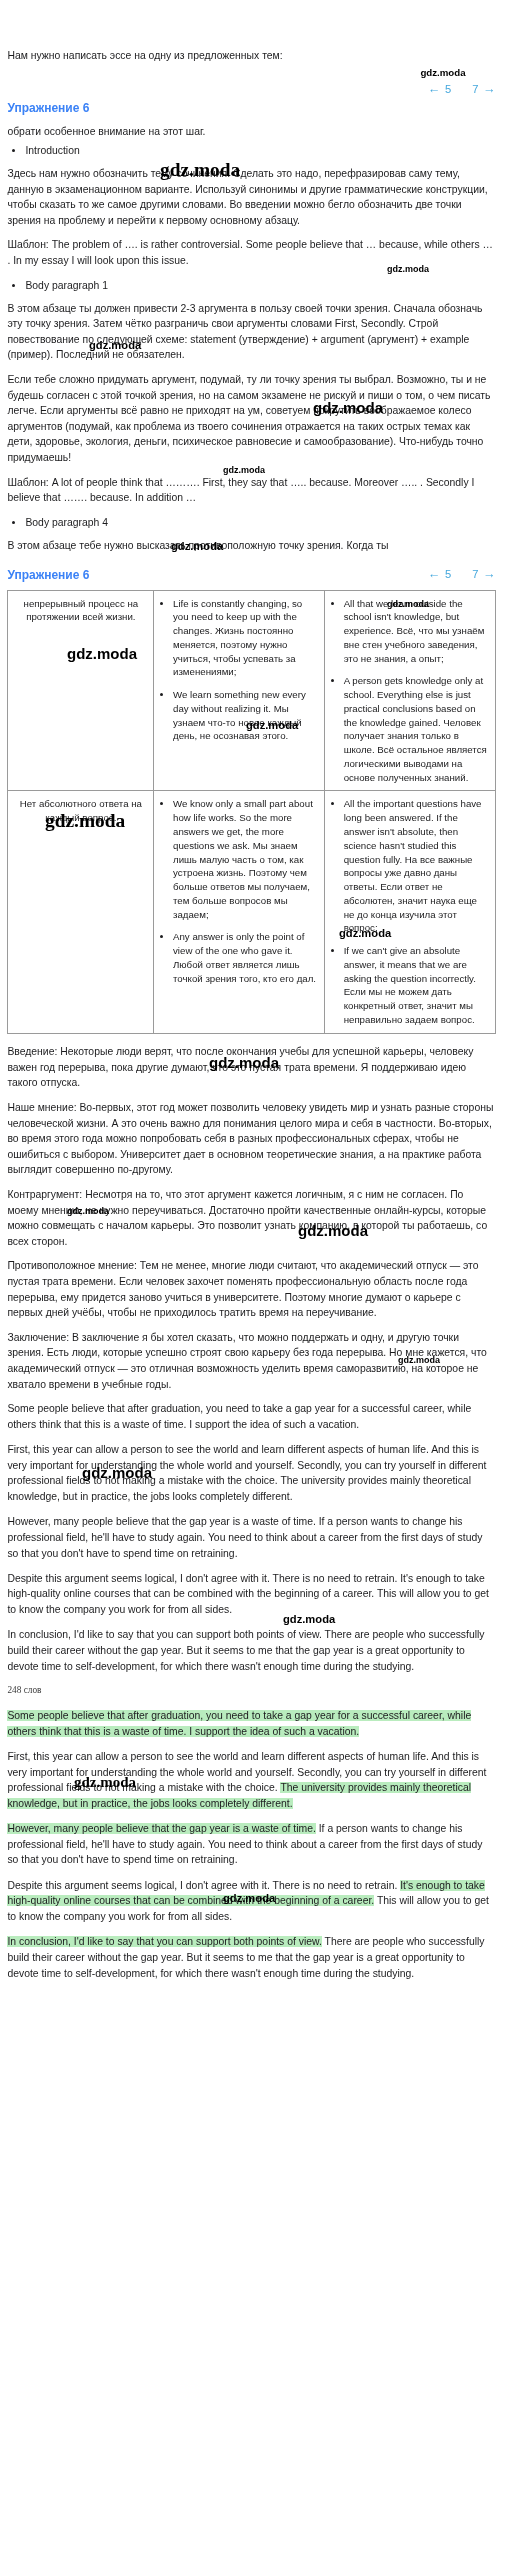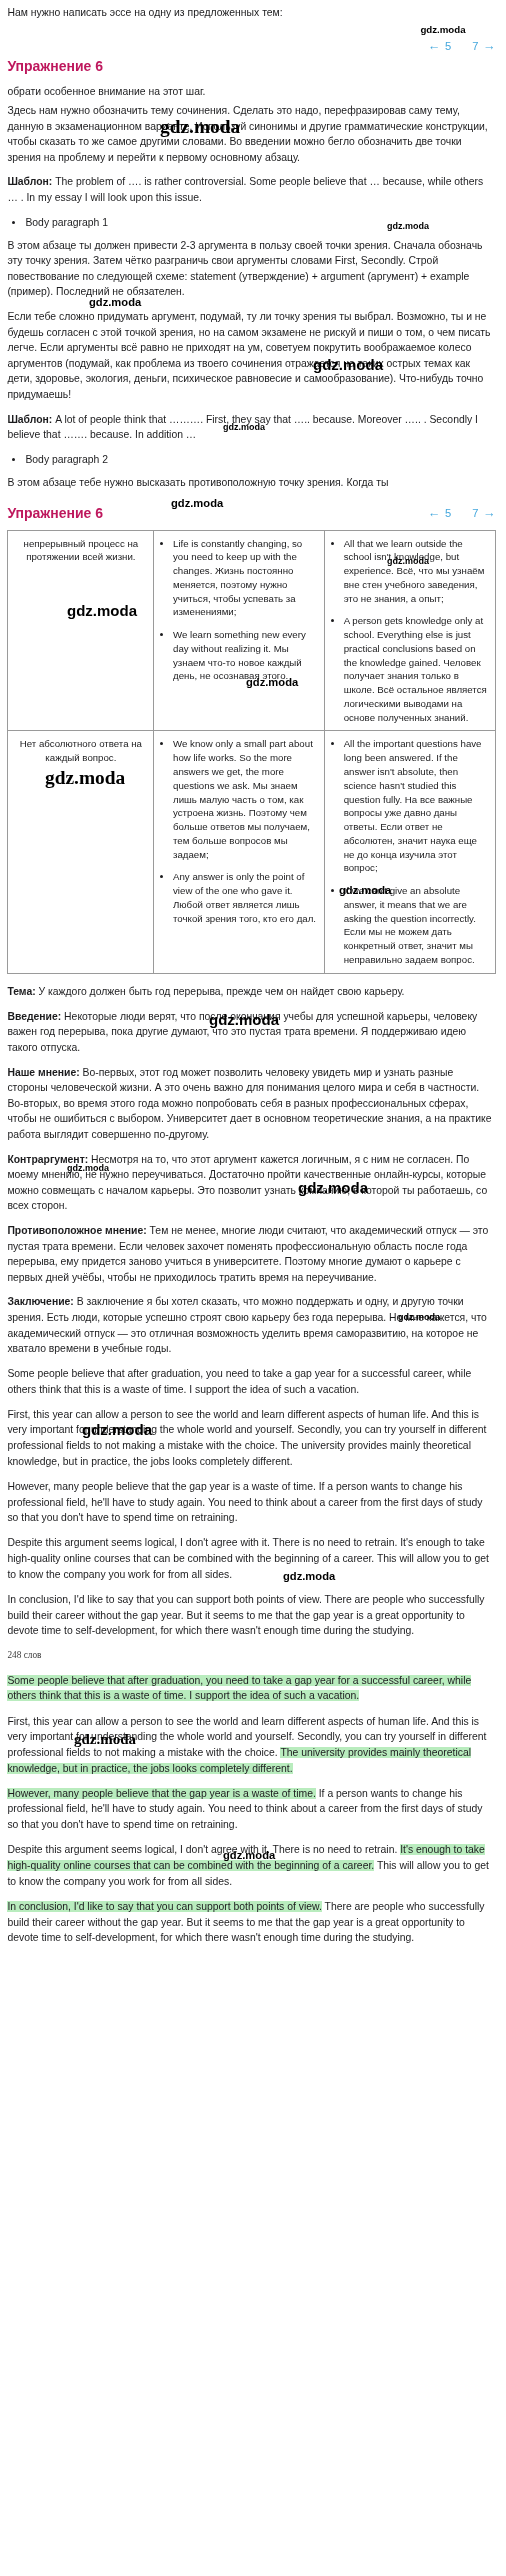--- a/index.html
+++ b/index.html
@@ -3,43 +3,43 @@
 <meta charset="utf-8">
 <style>
   html, body { margin: 0; padding: 0; background: #ffffff; }
   body {
     width: 506px;
     font-family: "Liberation Sans", sans-serif;
     font-size: 10.4px;
     line-height: 1.5;
     color: #1c1c1e;
   }
-  .page { position: relative; padding: 4.5px 10.4px 18px 7.4px; box-sizing: border-box; }
+  .page { position: relative; padding: 4.5px 10.4px 18px 7.4px; box-sizing: border-box; margin-top: 43px; }
   p { margin: 0 0 9px 0; }
   p.tight { margin-bottom: 3px; }
   ul.topics { margin: 0 0 4.5px 0; padding-left: 18px; }
   ul.topics li { margin-bottom: 1.5px; }
   .wm-row { display: flex; justify-content: flex-end; padding-right: 30px; margin-top: 1.5px; }
   .wm-inline { font-weight: bold; font-size: 9.7px; color: #000; }
   .nav-row {
     display: flex; justify-content: flex-end; align-items: center;
     gap: 21px; color: var(--nav, #43a7dd); font-size: 11.2px; margin: 0 0 1.5px 0;
   }
   .nav-link { display: inline-flex; align-items: center; gap: 4.5px; cursor: pointer; }
   .arrow { font-size: 12.7px; line-height: 1; }
   h2.ex-title {
-    font-size: 14px; font-weight: bold; color: #be185d;
+    font-size: 12px; font-weight: bold; color: #3b82f6;
     margin: 1.5px 0 7.4px 0; font-family: "Liberation Sans", sans-serif;
   }
   .header-row { display: flex; justify-content: space-between; align-items: center; margin: 12px 0 6px 0; }
   .header-row h2.ex-title { margin: 0; }
   .header-row .nav-row { margin: 0; }
   ul.sec { margin: 0 0 7.4px 0; padding-left: 18px; }
   ul.sec li { margin: 0; }
-  b.lbl { font-weight: bold; }
+  b.lbl { font-weight: normal; }
   table.args { border-collapse: collapse; width: 100%; margin: 1.5px 0 10.4px 0; table-layout: fixed; }
   table.args td {
     border: 0.7px solid #9a9a9a; vertical-align: top;
     padding: 6px 6.7px; font-size: 9.7px; line-height: 1.42;
   }
   td.topic-cell { width: 27%; text-align: center; }
   ul.arg-list { margin: 0; padding-left: 12px; }
   ul.arg-list li { margin-bottom: 9px; }
   ul.arg-list li:last-child { margin-bottom: 0; }
   .essay p { margin-bottom: 9.7px; }
@@ -74,38 +74,41 @@
     <span class="nav-link">
       <span>7</span>
       <span class="arrow">→</span>
     </span>
   </div>
 
   <h2 class="ex-title">Упражнение 6</h2>
 
   <p class="tight">обрати особенное внимание на этот шаг.</p>
 
+  <ul class="sec">
+    <li>Introduction</li>
+  </ul>
   <p>Здесь нам нужно обозначить тему сочинения. Сделать это надо, перефразировав саму тему, данную в экзаменационном варианте. Используй синонимы и другие грамматические конструкции, чтобы сказать то же самое другими словами. Во введении можно бегло обозначить две точки зрения на проблему и перейти к первому основному абзацу.</p>
   <p>
     <b class="lbl">Шаблон:</b>
     <span>The problem of …. is rather controversial. Some people believe that … because, while others … . In my essay I will look upon this issue.</span>
   </p>
 
   <ul class="sec">
     <li>Body paragraph 1</li>
   </ul>
   <p>В этом абзаце ты должен привести 2-3 аргумента в пользу своей точки зрения. Сначала обозначь эту точку зрения. Затем чётко разграничь свои аргументы словами First, Secondly. Строй повествование по следующей схеме: statement (утверждение) + argument (аргумент) + example (пример). Последний не обязателен.</p>
   <p>Если тебе сложно придумать аргумент, подумай, ту ли точку зрения ты выбрал. Возможно, ты и не будешь согласен с этой точкой зрения, но на самом экзамене не рискуй и пиши о том, о чем писать легче. Если аргументы всё равно не приходят на ум, советуем покрутить воображаемое колесо аргументов (подумай, как проблема из твоего сочинения отражается на таких острых темах как дети, здоровье, экология, деньги, психическое равновесие и самообразование). Что-нибудь точно придумаешь!</p>
   <p>
     <b class="lbl">Шаблон:</b>
     <span>A lot of people think that ………. First, they say that ….. because. Moreover ….. . Secondly I believe that ……. because. In addition …</span>
   </p>
 
   <ul class="sec">
-    <li>Body paragraph 2</li>
+    <li>Body paragraph 4</li>
   </ul>
   <p>В этом абзаце тебе нужно высказать противоположную точку зрения. Когда ты</p>
 
   <div class="header-row">
     <h2 class="ex-title">Упражнение 6</h2>
     <div class="nav-row">
       <span class="nav-link">
         <span class="arrow">←</span>
         <span>5</span>
       </span>
@@ -145,24 +148,20 @@
         <ul class="arg-list">
           <li>All the important questions have long been answered. If the answer isn't absolute, then science hasn't studied this question fully. На все важные вопросы уже давно даны ответы. Если ответ не абсолютен, значит наука еще не до конца изучила этот вопрос;</li>
           <li>If we can't give an absolute answer, it means that we are asking the question incorrectly. Если мы не можем дать конкретный ответ, значит мы неправильно задаем вопрос.</li>
         </ul>
       </td>
     </tr>
   </tbody>
     </table>
 
   <div>
-    <p>
-      <b class="lbl">Тема:</b>
-      <span>У каждого должен быть год перерыва, прежде чем он найдет свою карьеру.</span>
-    </p>
     <p>
       <b class="lbl">Введение:</b>
       <span>Некоторые люди верят, что после окончания учебы для успешной карьеры, человеку важен год перерыва, пока другие думают, что это пустая трата времени. Я поддерживаю идею такого отпуска.</span>
     </p>
     <p>
       <b class="lbl">Наше мнение:</b>
       <span>Во-первых, этот год может позволить человеку увидеть мир и узнать разные стороны человеческой жизни. А это очень важно для понимания целого мира и себя в частности. Во-вторых, во время этого года можно попробовать себя в разных профессиональных сферах, чтобы не ошибиться с выбором. Университет дает в основном теоретические знания, а на практике работа выглядит совершенно по-другому.</span>
     </p>
     <p>
       <b class="lbl">Контраргумент:</b>

